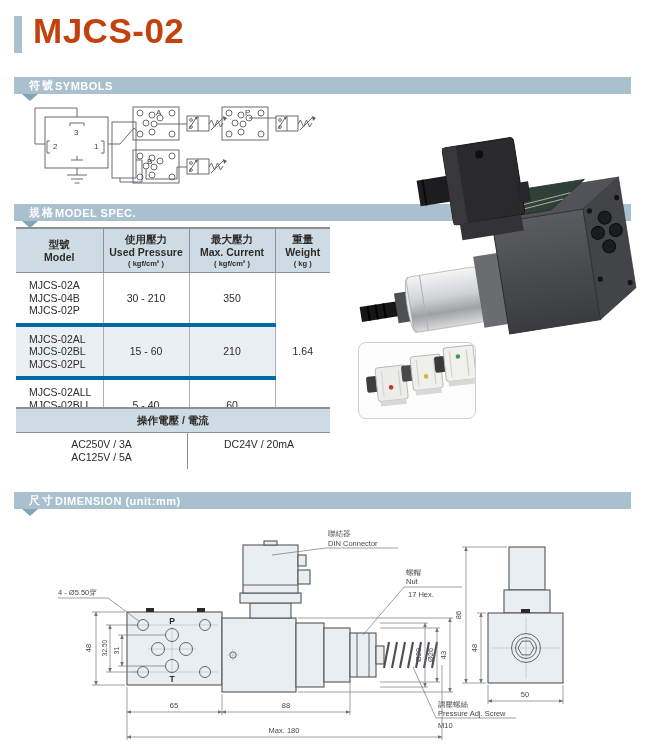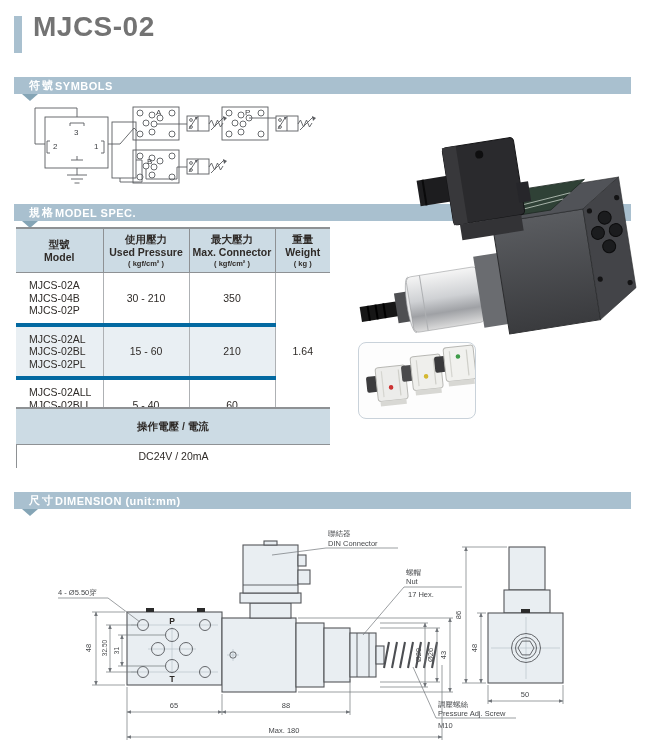--- a/index.html
+++ b/index.html
@@ -2,22 +2,22 @@
 <html><head>
 <meta charset="utf-8">
 <style>
   * { margin:0; padding:0; box-sizing:border-box; }
   html,body { background:#ffffff; }
   .page { position:relative; width:645px; height:744px; background:#fff;
           font-family:"Liberation Sans", sans-serif; color:#2b2724; overflow:hidden; }
 
   
   .accent-bar { position:absolute; left:14px; top:16px; width:8px; height:37px; background:#a9c0cf; }
-  .page-title { position:absolute; left:33px; top:11px; font-size:28px; font-weight:bold;
-                letter-spacing:.5px; color:#737373; }
+  .page-title { position:absolute; left:33px; top:11px; font-size:35px; font-weight:bold;
+                letter-spacing:.5px; color:#c2410c; }
 
   
   .band { position:absolute; left:14px; width:617px; height:17px; background:#a9c0cf;
           color:#fff; font-size:11px; font-weight:bold; display:flex; align-items:center; }
   .band .zh { margin-left:15px; letter-spacing:2px; }
   .band .en { margin-left:0; letter-spacing:.5px; }
   .band-tri { position:absolute; width:0; height:0; border-left:8px solid transparent;
               border-right:8px solid transparent; border-top:7px solid #85a5b6; }
 
   
@@ -29,25 +29,25 @@
   .spec-table tbody tr + tr td { border-top:4px solid #0369a1; }
   .spec-table td { padding:6px 2px; text-align:center; vertical-align:middle; }
   .spec-table tr.alt td { background:#e9eff3; }
   .spec-table td.model-cell { text-align:left; padding-left:13px; line-height:12.5px; }
   .spec-table .unit { font-size:7.5px; font-weight:bold; }
   .spec-table .hline { line-height:13px; }
 
   
   .volt-table { position:absolute; left:16px; top:407px; width:314px; font-size:10.5px; color:#2f2b28; }
   .volt-head { background:#ccdbe4; border-top:2px solid #8e9194; border-bottom:1px solid #8e9194;
-               text-align:center; font-weight:bold; padding:11px 0; line-height:13px; }
+               text-align:center; font-weight:bold; padding:5px 0; line-height:13px; }
   .volt-body { display:flex; }
   .volt-cell { text-align:center; padding:5px 0; line-height:13px; }
   .volt-ac { width:171px; }
-  .volt-dc { flex:1; border-left:1px solid #8e9194; display:flex; align-items:flex-end; justify-content:center; }
+  .volt-dc { flex:1; border-left:1px solid #8e9194; display:flex; align-items:flex-start; justify-content:center; }
 
   
   .din-frame { position:absolute; left:358px; top:342px; width:118px; height:77px;
                border:1px solid #c9d2da; border-radius:8px; background:#fdfdfd; overflow:hidden; }
   .din-text { position:absolute; left:487px; top:347px; font-size:8.5px; line-height:11px; color:#3a3a3a; }
   .din-text .zh { font-weight:bold; }
   .din-text .gap { height:9px; }
 
   
   .photo-svg { position:absolute; left:340px; top:128px; }
@@ -270,21 +270,21 @@
           <div class="hline">型號</div>
           <div class="hline">Model</div>
         </th>
         <th>
           <div class="hline">使用壓力</div>
           <div class="hline">Used Pressure</div>
           <div class="unit">( kgf/cm² )</div>
         </th>
         <th>
           <div class="hline">最大壓力</div>
-          <div class="hline">Max. Connector</div>
+          <div class="hline">Max. Current</div>
           <div class="unit">( kgf/cm² )</div>
         </th>
         <th>
           <div class="hline">重量</div>
           <div class="hline">Weight</div>
           <div class="unit">( kg )</div>
         </th>
       </tr>
     </thead>
     <tbody>
@@ -317,20 +317,24 @@
         <td>60</td>
       </tr>
     </tbody>
   </table>
 
   <div class="volt-table">
     <div class="volt-head">
       <div>操作電壓 / 電流</div>
     </div>
     <div class="volt-body">
+      <div class="volt-cell volt-ac">
+        <div>AC250V / 3A</div>
+        <div>AC125V / 5A</div>
+      </div>
       <div class="volt-cell volt-dc">
         <div>DC24V / 20mA</div>
       </div>
     </div>
   </div>
 
   <div class="din-frame">
     <svg width="116" height="75" viewBox="0 0 116 75">
       <g transform="translate(6,26) rotate(-6)">
         <rect x="0" y="8" width="12" height="16" rx="2" fill="#3c3c3e"></rect>

